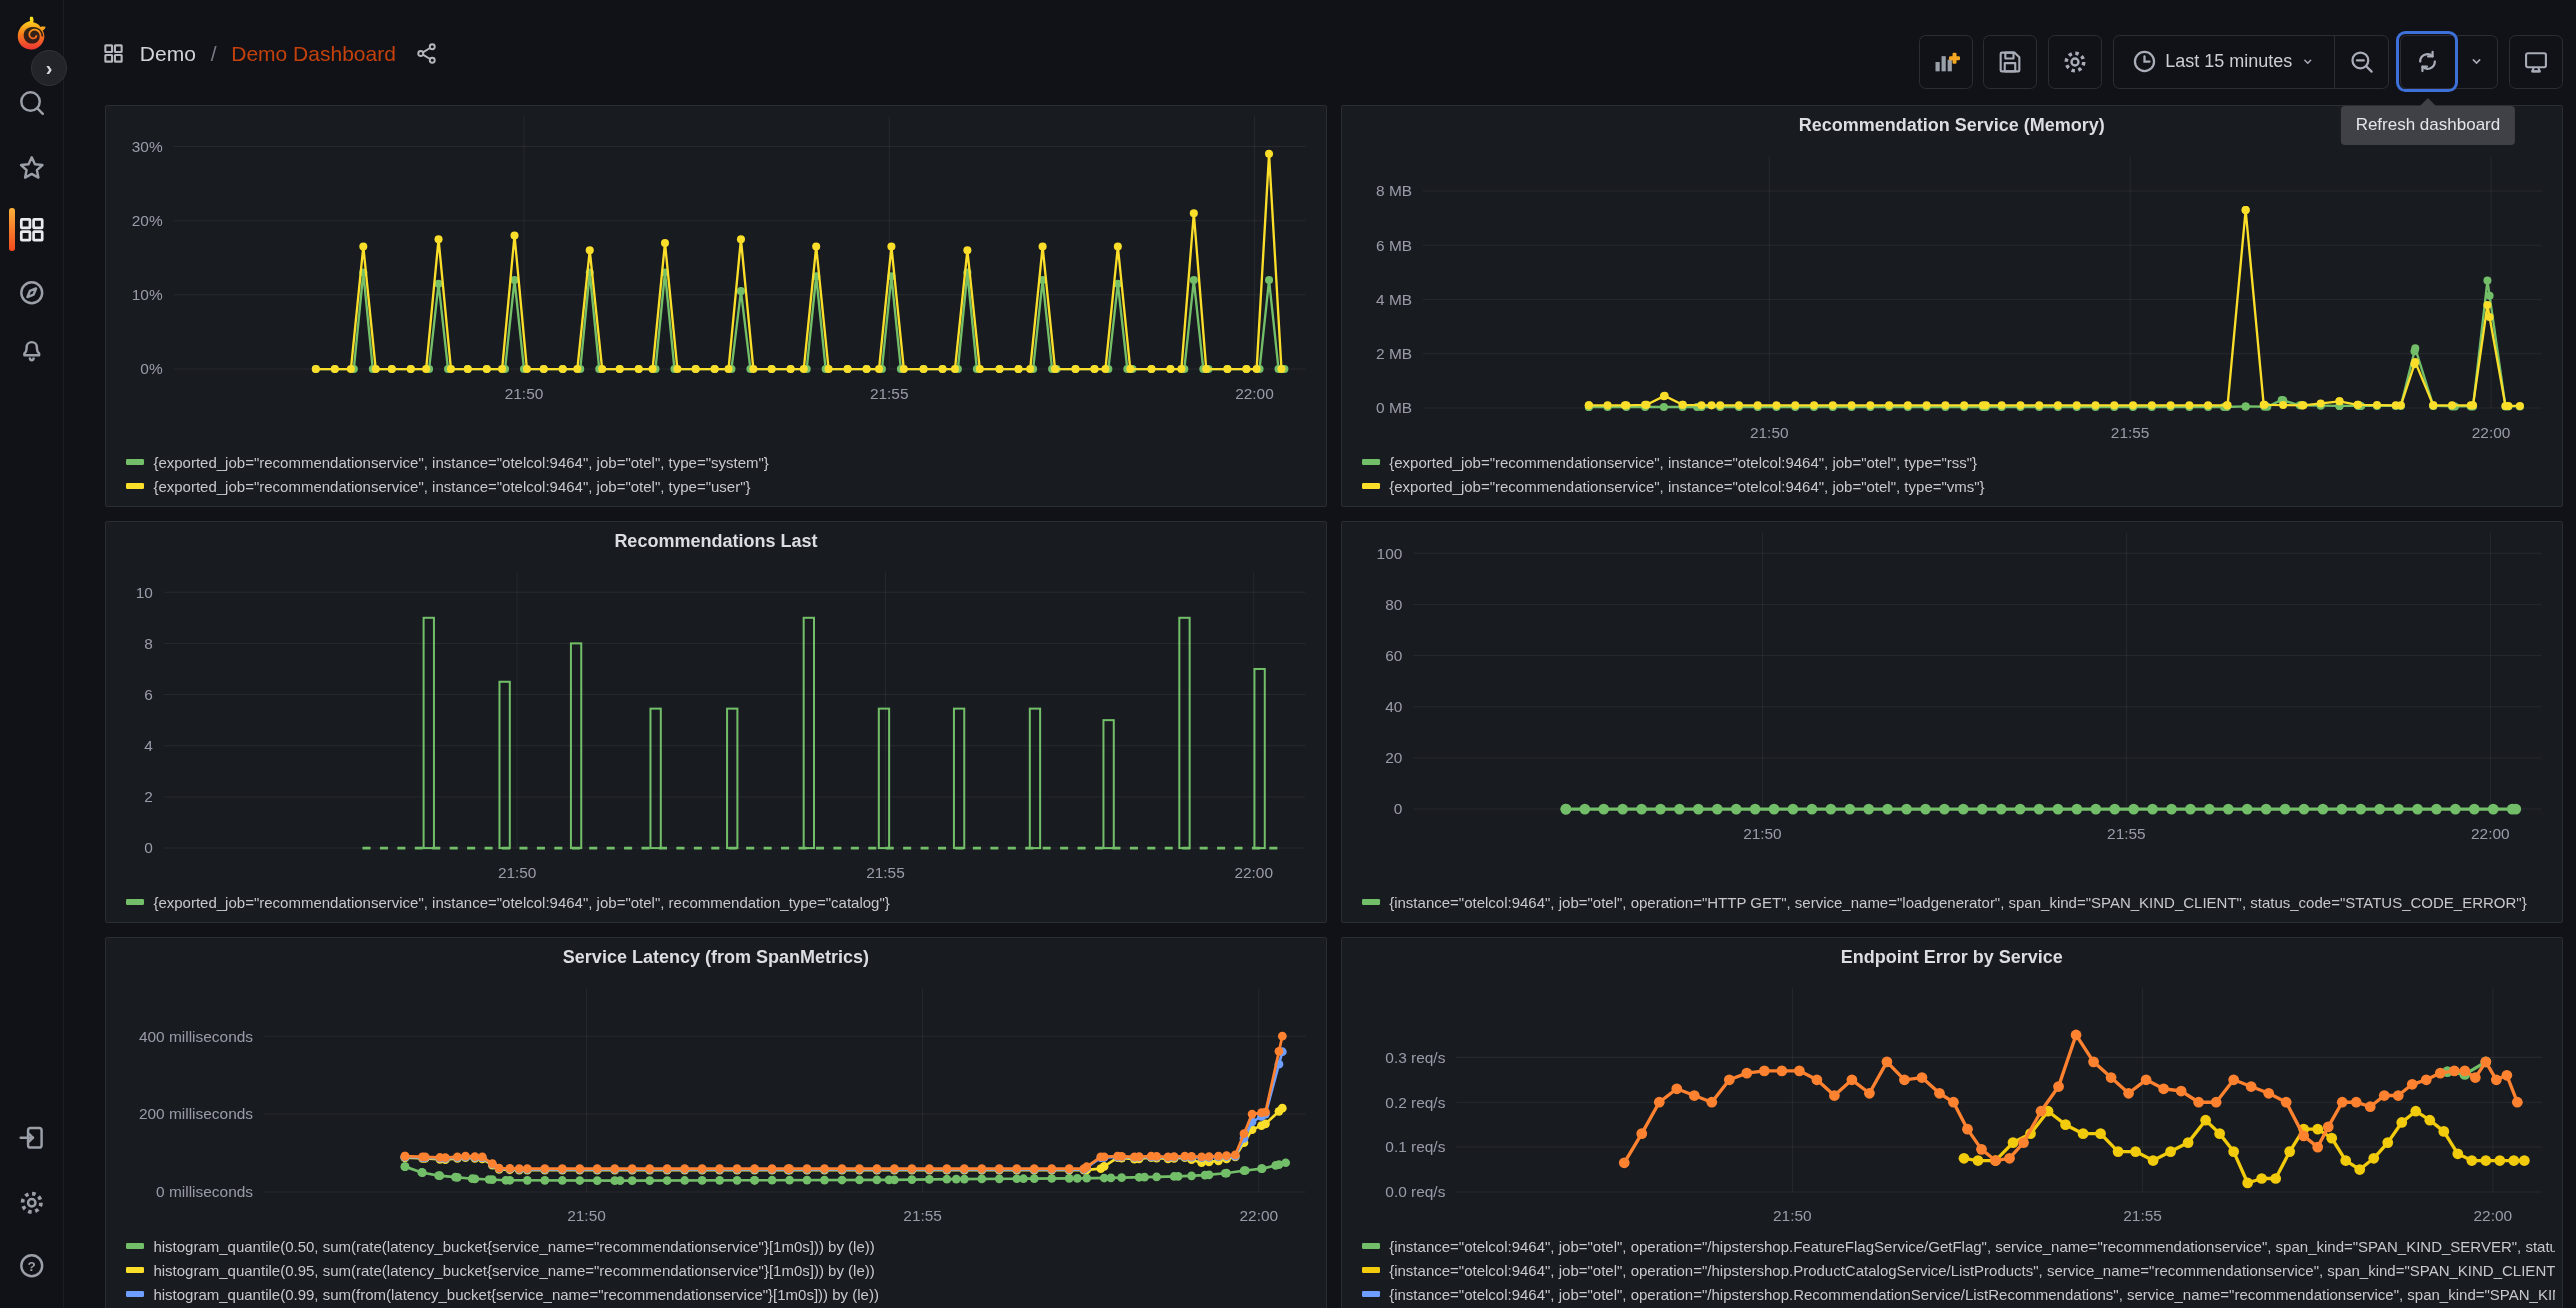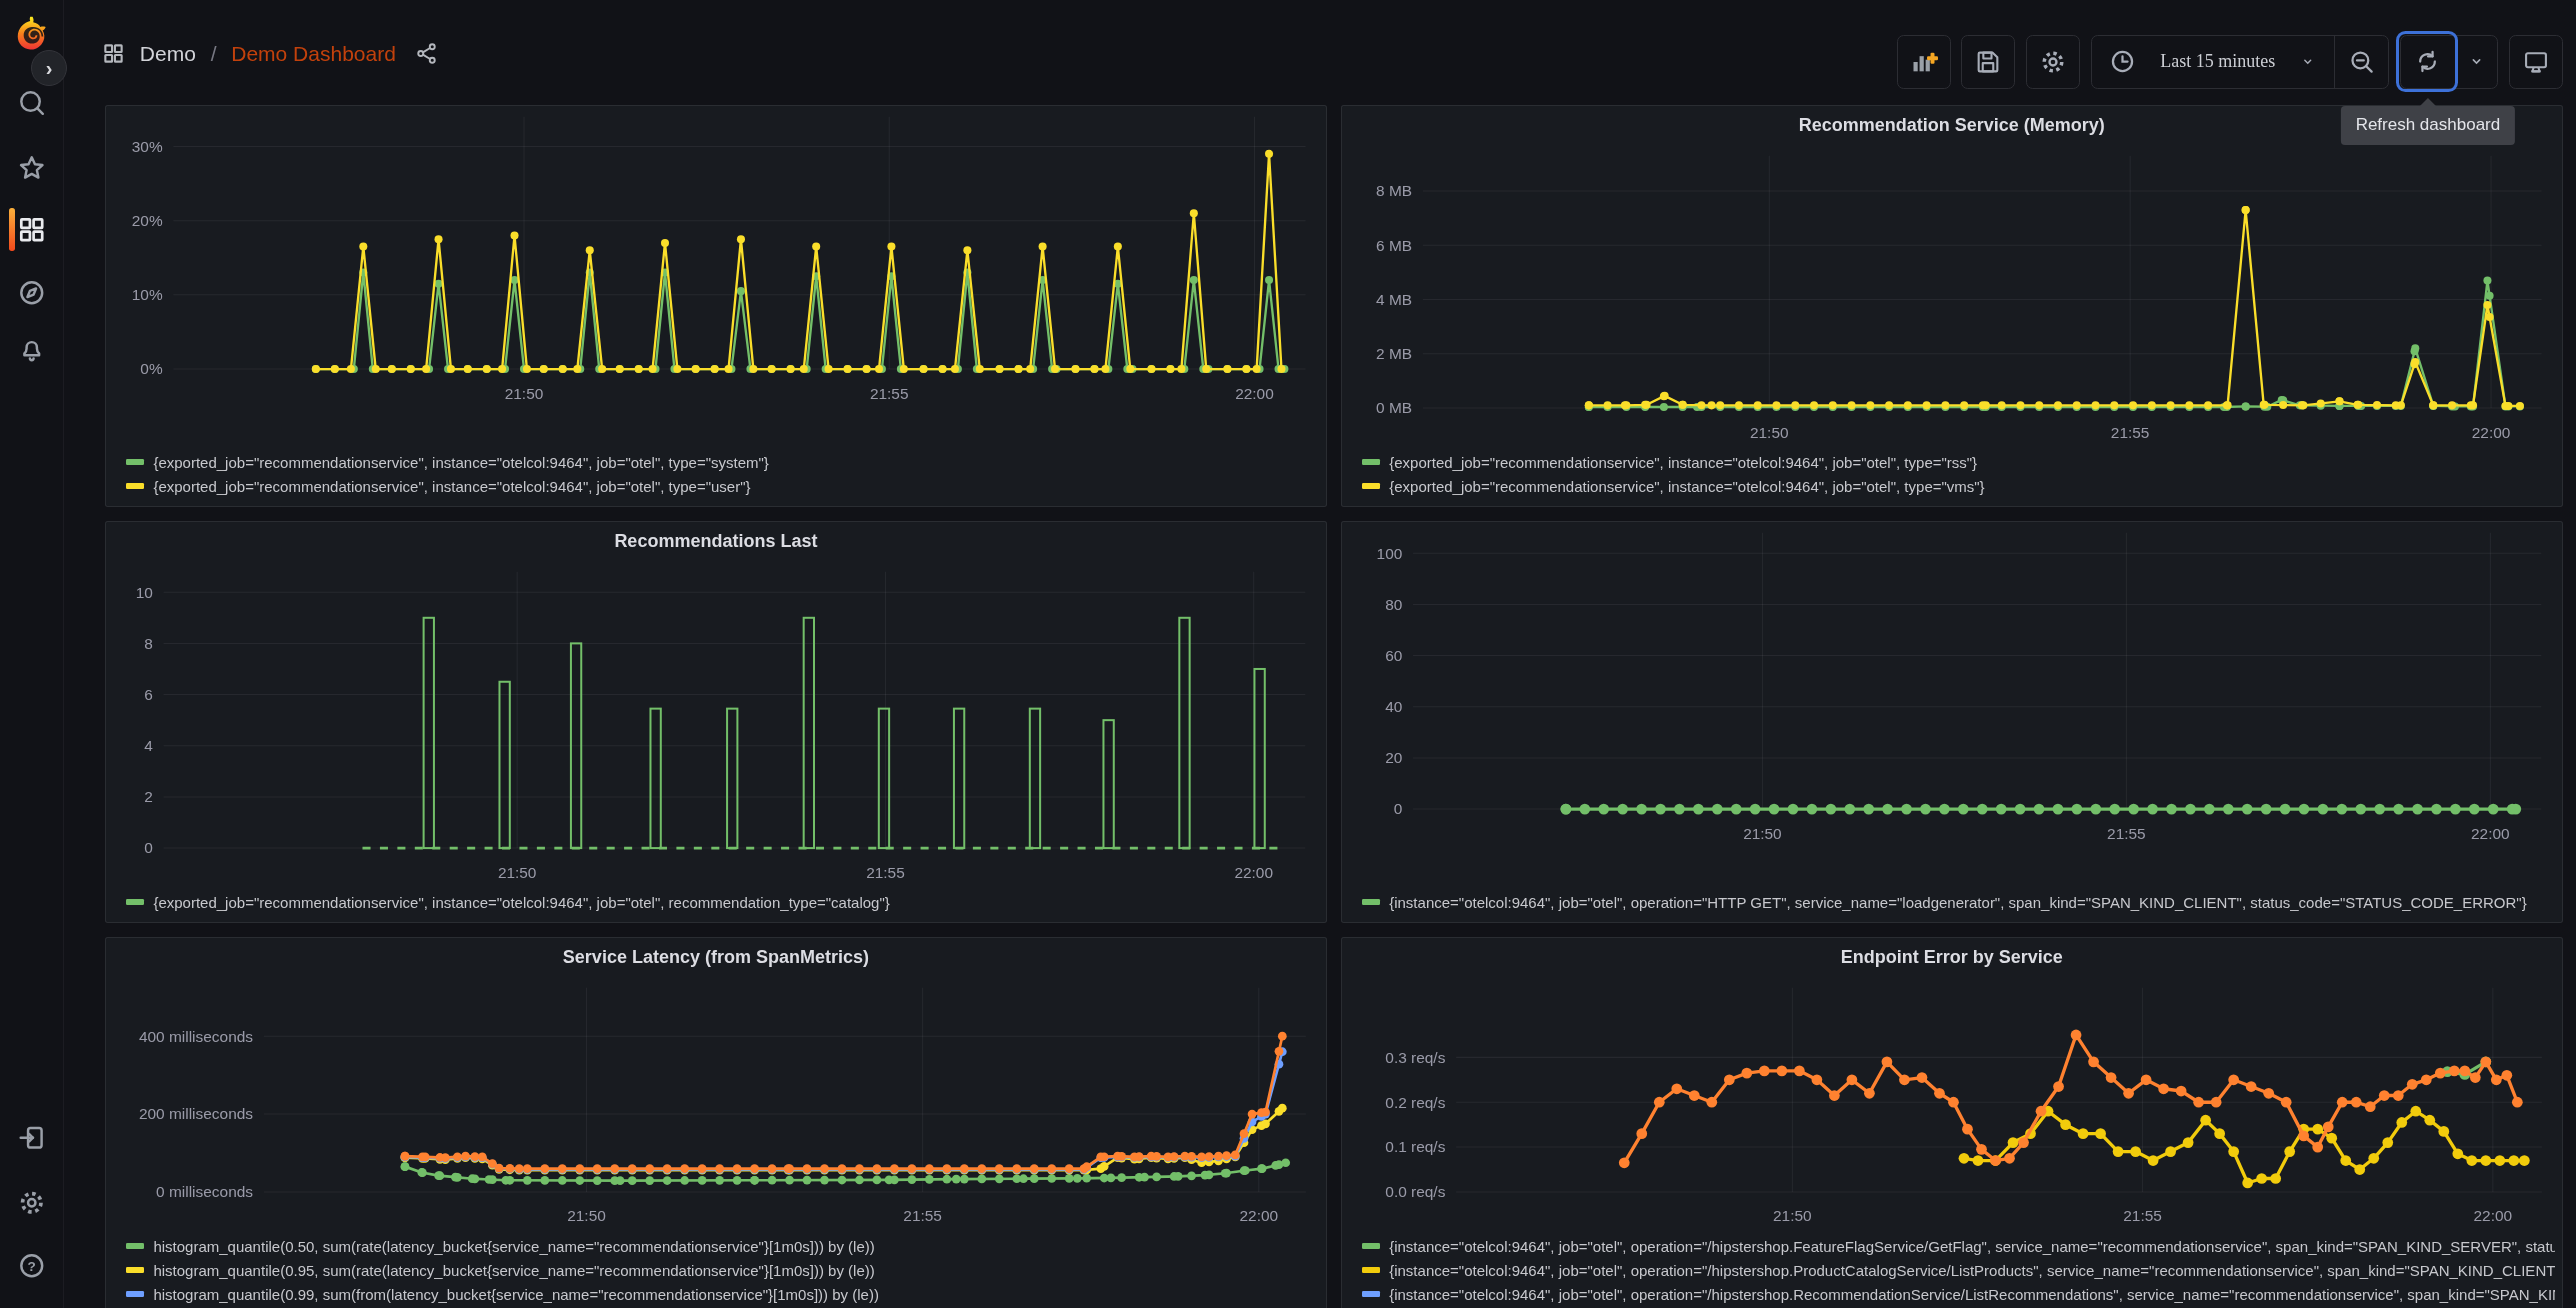--- a/index.html
+++ b/index.html
@@ -29,21 +29,21 @@
   .crumb-sep{ font-size:21px; color:rgba(204,204,220,0.55); }
   .crumb-page{ font-size:21px; color:#c2410c; }
   .actions{ position:absolute; right:13.4px; top:14.8px; display:flex; gap:10.7px; height:54px; }
   .btn{ width:54px; height:54px; border:1px solid var(--btnborder); border-radius:6.7px;
     display:flex; align-items:center; justify-content:center; background:transparent; }
   .btn svg{ width:28px; height:28px; }
   .group{ display:flex; border:1px solid var(--btnborder); border-radius:6.7px; position:relative; }
   .seg{ height:52px; display:flex; align-items:center; justify-content:center; }
   .seg+.seg{ border-left:1px solid var(--btnborder); }
   .seg svg{ width:27px; height:27px; }
-  .time-seg{ padding:0 17.5px; gap:24px;font-family:Liberation Serif, serif; }
+  .time-seg{ padding:0 17.5px; gap:7px; }
   .time-label{ font-size:18px; color:#ccced4; }
   .sq{ width:54px; }
   .caret-seg{ width:42px; }
   .focus-ring{ position:absolute; left:-4.7px; top:-4.7px; width:62px; height:61px;
     border:3.4px solid #3D71D9; border-radius:9.4px; pointer-events:none; }
   .tooltip{ position:absolute; top:70px; left:27px; transform:translateX(-50%);
     background:#3f4147; color:#e4e5ea; font-size:17px; padding:9.4px 14.8px; border-radius:4px;
     white-space:nowrap; z-index:9; }
   .tooltip::before{ content:""; position:absolute; top:-8px; left:50%; transform:translateX(-50%);
     border:8px solid transparent; border-bottom-color:#3f4147; border-top:none; }

